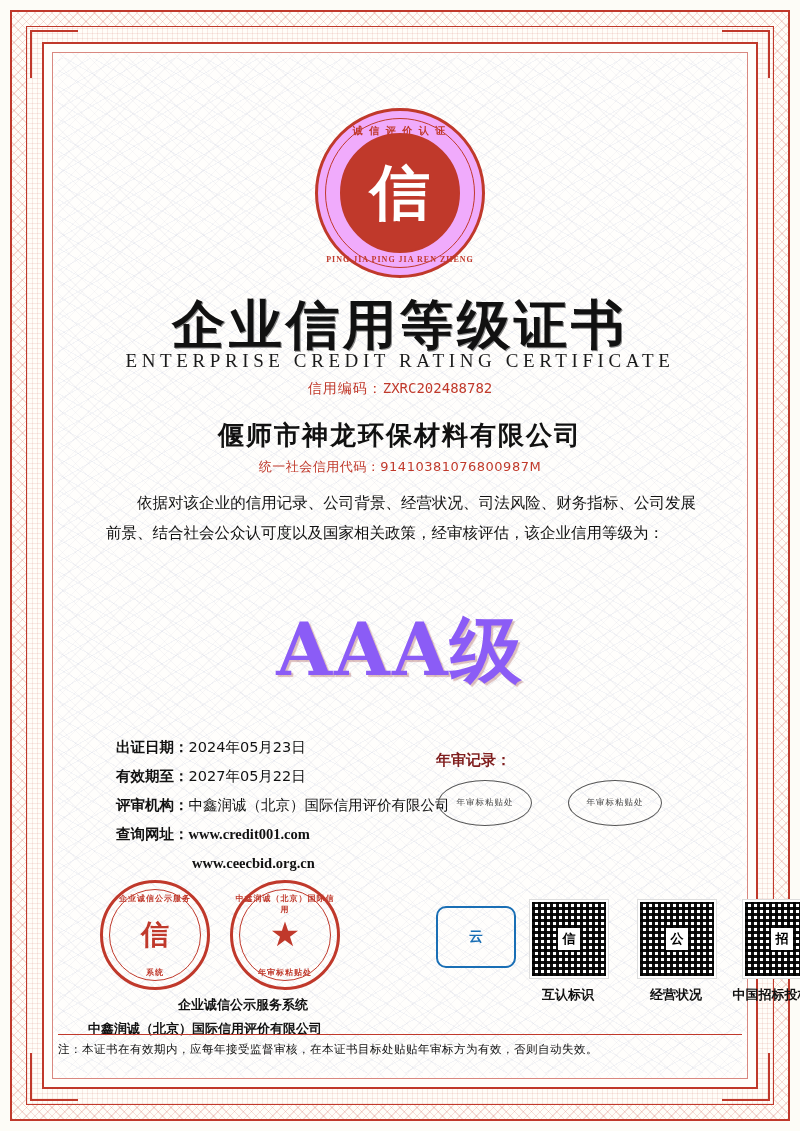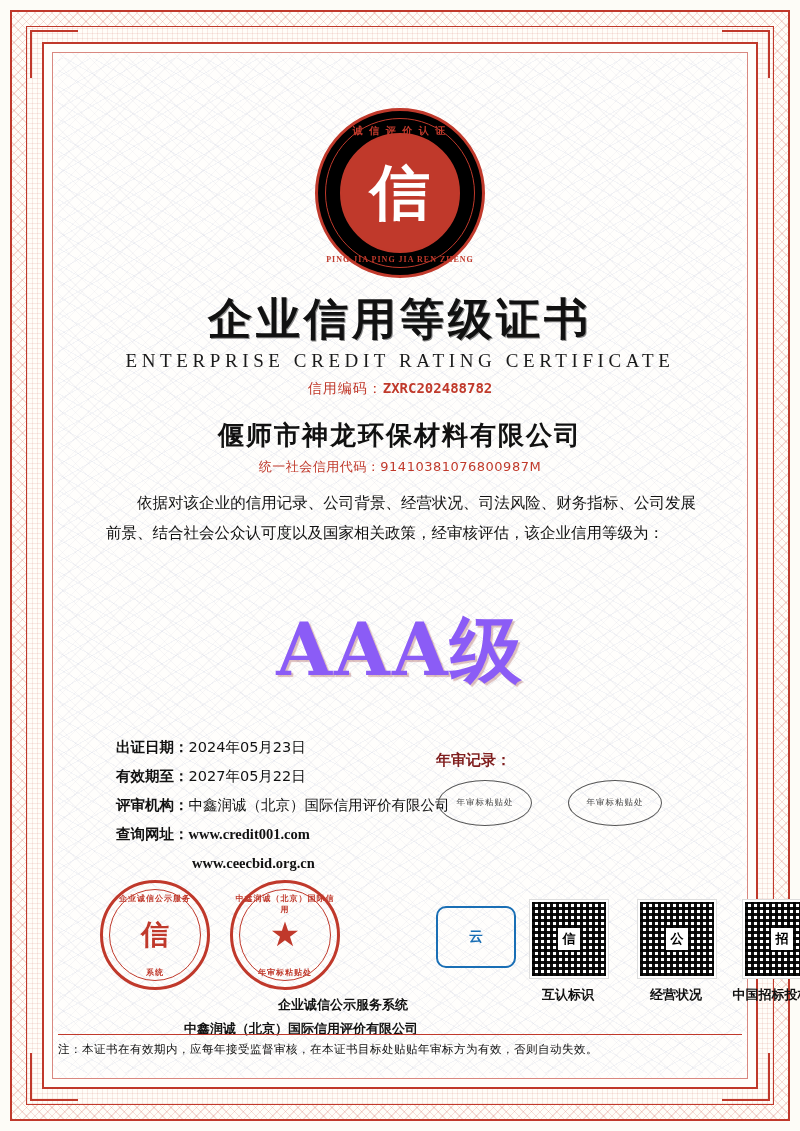--- a/index.html
+++ b/index.html
@@ -67,21 +67,21 @@
   .corner.br{right:30px;bottom:30px;border-left:none;border-top:none;}
 
   
   .emblem-wrap{
     position:absolute;left:50%;top:50px;transform:translateX(-50%);
     width:170px;height:170px;
   }
   .emblem{
     position:relative;width:170px;height:170px;border-radius:50%;
     border:3px solid #c0392b;
-    background:#000000;
+    background:#f0abfc;
     box-sizing:border-box;
   }
   .emblem:before{
     content:"";position:absolute;left:7px;top:7px;right:7px;bottom:7px;
     border:1px solid #c0392b;border-radius:50%;
   }
   .emblem-inner{
     position:absolute;left:22px;top:22px;right:22px;bottom:22px;
     border:2px solid #c0392b;border-radius:50%;
     background:#c0392b;
@@ -95,36 +95,36 @@
   .arc-top,.arc-bottom{
     position:absolute;left:0;right:0;text-align:center;
     color:#c0392b;font-size:10px;letter-spacing:2px;font-weight:bold;
   }
   .arc-top{top:13px;}
   .arc-bottom{bottom:11px;font-size:8px;letter-spacing:1px;}
 
   
   .title-cn{
     position:absolute;top:232px;left:0;right:0;text-align:center;
-    font-size:44px;font-weight:bold;color:#111;
+    font-size:53px;font-weight:bold;color:#111;
     letter-spacing:4px;
     font-family:"DejaVu Sans", sans-serif;
     text-shadow:1px 1px 0 #888;
   }
   .title-en{
     position:absolute;top:292px;left:0;right:0;text-align:center;
     font-size:19px;letter-spacing:4.6px;color:#1a1a1a;
     font-family:"Liberation Serif", serif;
   }
   .cert-no{
     position:absolute;top:322px;left:0;right:0;text-align:center;
     font-size:14px;color:#c0392b;letter-spacing:1px;
     font-family:"DejaVu Sans", sans-serif;
   }
-  .cert-no .val{font-family:"DejaVu Sans Mono", monospace;letter-spacing:0px;font-weight:bold;}
+  .cert-no .val{font-family:"DejaVu Sans Mono", monospace;letter-spacing:0px;}
   .company{
     position:absolute;top:360px;left:0;right:0;text-align:center;
     font-size:26px;font-weight:bold;color:#111;letter-spacing:2px;
     font-family:"DejaVu Sans", sans-serif;
   }
   .uscc{
     position:absolute;top:400px;left:0;right:0;text-align:center;
     font-size:13px;color:#c0392b;letter-spacing:.5px;
     font-family:"DejaVu Sans", sans-serif;
   }
@@ -190,21 +190,21 @@
     text-align:center;font-size:28px;font-weight:bold;
   }
   .seal1{left:22px;top:2px;}
   .seal2{left:152px;top:2px;}
   .star{
     position:absolute;left:50%;top:50%;transform:translate(-50%,-50%);
     color:#c0392b;font-size:34px;line-height:1;
   }
   .seal-caption{
     position:absolute;font-size:13px;font-weight:bold;color:#111;
-    font-family:"DejaVu Sans", sans-serif;text-align:right;
+    font-family:"DejaVu Sans", sans-serif;text-align:left;
   }
   .cap1{left:100px;top:118px;width:230px;}
   .cap2{left:10px;top:142px;width:330px;}
 
   .logo-yun{
     position:absolute;left:358px;top:28px;width:76px;height:58px;
     border:2px solid #1a6fb5;border-radius:10px;
     display:flex;align-items:center;justify-content:center;
     color:#1a6fb5;font-size:14px;font-weight:bold;
     font-family:"DejaVu Sans", sans-serif;

